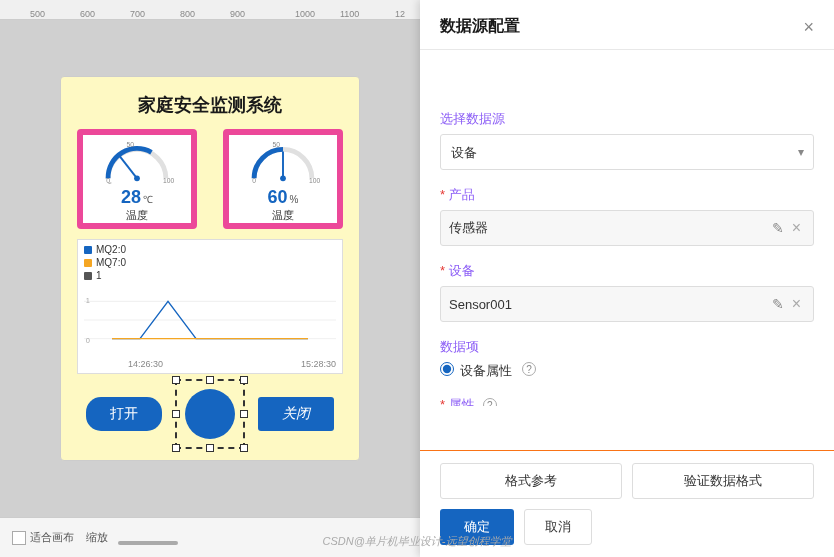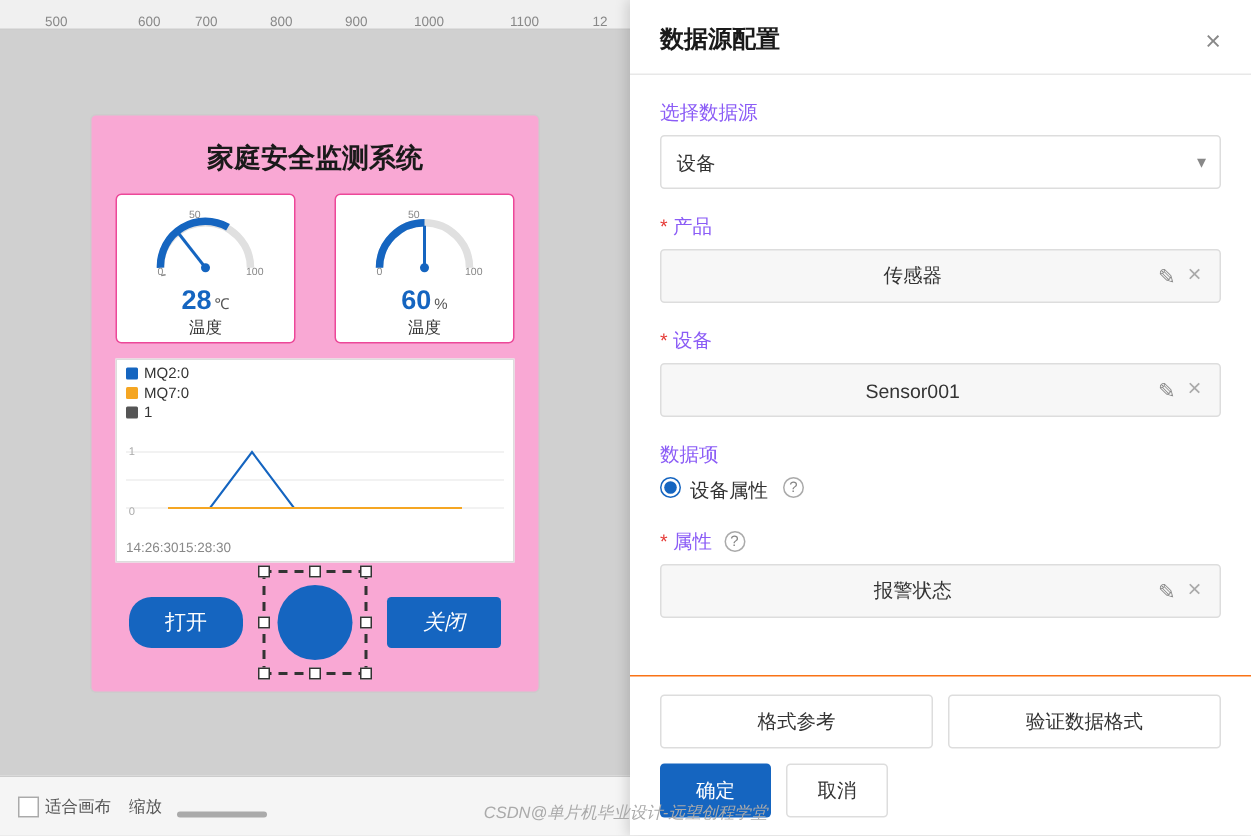--- a/index.html
+++ b/index.html
@@ -39,21 +39,21 @@
       bottom: 40px;
       background: #d0d0d0;
       overflow: hidden;
       display: flex;
       align-items: center;
       justify-content: center;
     }
 
     
     .device-card {
-      background: #f9a8d4;
+      background: #fef9c3;
       border: 1px solid #ccc;
       border-radius: 4px;
       width: 300px;
       padding: 16px;
       position: relative;
     }
 
     .device-card-title {
       text-align: center;
       font-size: 18px;
@@ -64,21 +64,21 @@
 
     .gauges-row {
       display: flex;
       justify-content: space-between;
       gap: 8px;
       margin-bottom: 10px;
     }
 
     .gauge-box {
       background: white;
-      border: 1px solid #ec4899;
+      border: 6px solid #ec4899;
       border-radius: 4px;
       width: 120px;
       height: 100px;
       display: flex;
       flex-direction: column;
       align-items: center;
       justify-content: center;
       position: relative;
     }
 
@@ -134,22 +134,24 @@
       border-radius: 1px;
     }
 
     .chart-svg {
       width: 100%;
       height: 70px;
     }
 
     .chart-timestamps {
       display: flex;
+      justify-content: space-between;
       font-size: 9px;
       color: #888;
+      margin-left: 44px;
     }
 
     
     .buttons-row {
       display: flex;
       justify-content: space-around;
       align-items: center;
       margin-top: 4px;
     }
 
@@ -255,20 +257,21 @@
     .panel {
       position: absolute;
       top: 0;
       right: 0;
       width: 414px;
       height: 557px;
       background: white;
       box-shadow: -2px 0 8px rgba(0,0,0,0.15);
       display: flex;
       flex-direction: column;
+      gap: 44px;
     }
 
     .panel-header {
       display: flex;
       align-items: center;
       justify-content: space-between;
       padding: 16px 20px 12px;
       border-bottom: 1px solid #e8e8e8;
     }
 
@@ -347,21 +350,20 @@
       height: 36px;
     }
 
     .form-input-text {
       flex: 1;
       border: none;
       background: transparent;
       font-size: 13px;
       color: #333;
       outline: none;
-      text-align: center;
     }
 
     .icon-btn {
       background: none;
       border: none;
       cursor: pointer;
       color: #888;
       font-size: 14px;
       padding: 0 4px;
     }
@@ -466,25 +468,25 @@
       white-space: nowrap;
       pointer-events: none;
       font-style: italic;
     }
   </style>
 </head>
 <body>
 
 <div class="ruler">
   <span class="ruler-tick" style="left:30px">500</span>
-  <span class="ruler-tick" style="left:92px">600</span>
+  <span class="ruler-tick" style="left:80px">600</span>
   <span class="ruler-tick" style="left:130px">700</span>
   <span class="ruler-tick" style="left:180px">800</span>
   <span class="ruler-tick" style="left:230px">900</span>
-  <span class="ruler-tick" style="left:276px">1000</span>
+  <span class="ruler-tick" style="left:295px">1000</span>
   <span class="ruler-tick" style="left:340px">1100</span>
   <span class="ruler-tick" style="left:395px">12</span>
 </div>
 
 <div class="canvas-area">
   <div class="device-card">
     <div class="device-card-title">家庭安全监测系统</div>
 
     <div class="gauges-row">
 

